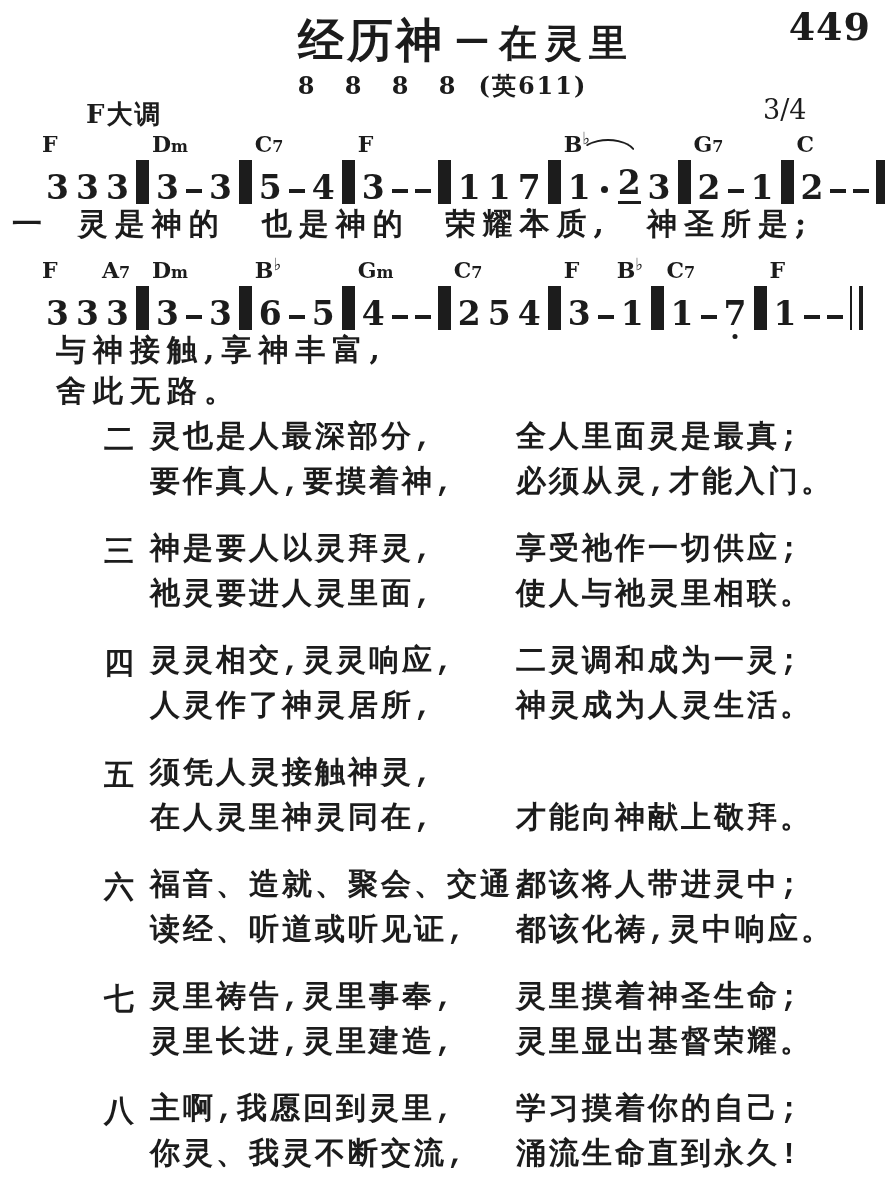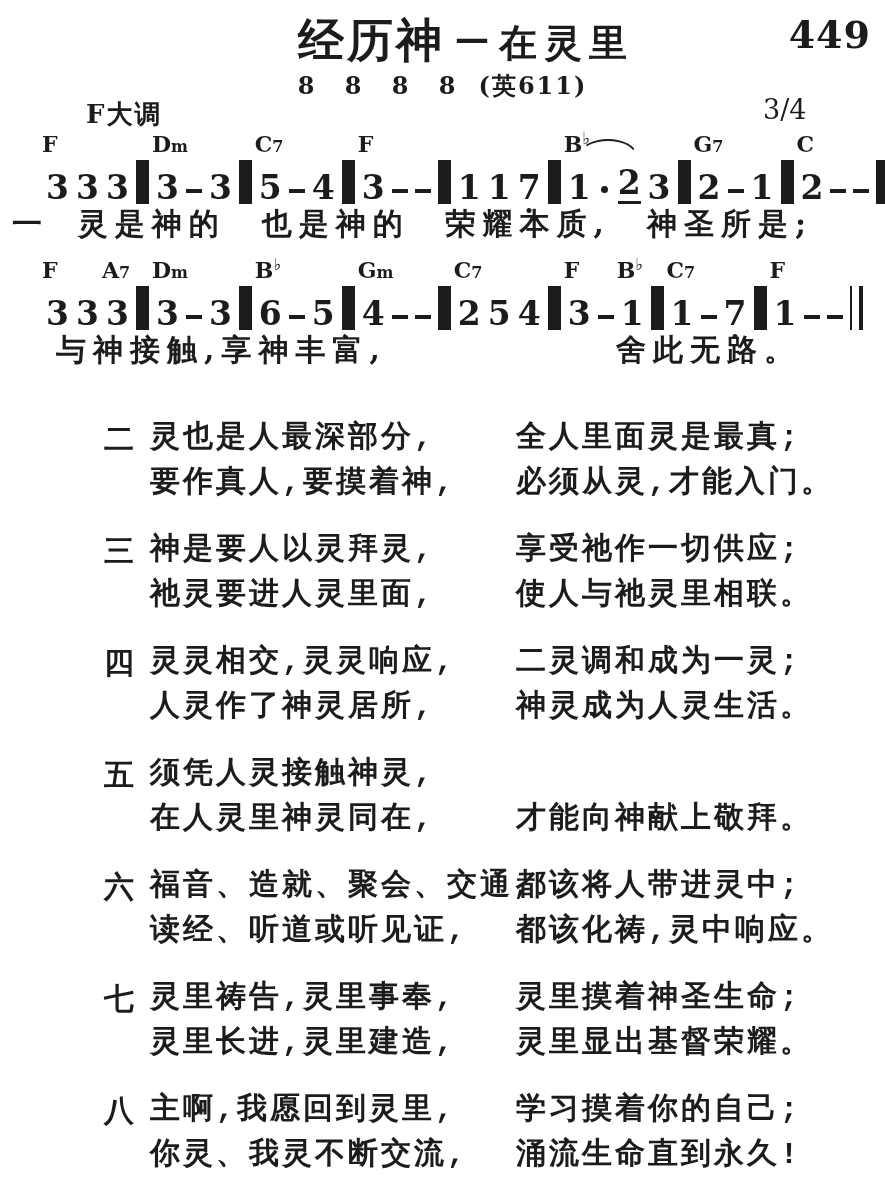--- a/index.html
+++ b/index.html
@@ -2,21 +2,21 @@
 <html><head>
 <meta charset="utf-8">
 <title>449</title>
 <style>
   html,body{margin:0;padding:0;background:#e8e8e8;}
   .page{
     position:relative; width:885px; height:1195px; margin:0 auto;
     background:#ffffff; color:#1c1c1c; overflow:hidden;
     font-family:"DejaVu Serif","Liberation Serif",serif;
   }
-  .page-number{position:absolute; top:12px; right:14px; font-size:38px; font-weight:bold; letter-spacing:1px;}
+  .page-number{position:absolute; top:4px; right:14px; font-size:38px; font-weight:bold; letter-spacing:1px;}
   .title-row{position:absolute; top:10px; left:0; width:100%; text-align:center;
     padding-left:47px; box-sizing:border-box; white-space:nowrap;
     font-family:"DejaVu Sans","Liberation Sans",sans-serif;}
   .title-main{font-size:46px; font-weight:900; letter-spacing:3px;}
   .title-dash{font-size:34px; font-weight:bold; margin:0 10px; position:relative; top:-6px;}
   .title-sub{font-size:38px; font-weight:bold; letter-spacing:7px;}
   .meter-row{position:absolute; top:70px; left:0; width:100%; text-align:center; font-size:24px; font-weight:bold;}
   .meter-nums{letter-spacing:11px; margin-right:12px;}
   .meter-ref{letter-spacing:2px;}
   .key-label{position:absolute; top:97px; left:86px; font-size:26px; font-weight:bold; letter-spacing:2px;}
@@ -36,21 +36,21 @@
   .flat{font-size:17px; position:relative; top:-8px; font-weight:bold;}
   .cmod{font-size:16px; font-weight:bold;}
   .lowdot{position:absolute; bottom:-9px; left:50%; transform:translateX(-50%); width:5px; height:5px; border-radius:50%; background:#1c1c1c;}
   .slur{position:absolute; top:-23px; left:12px; width:56px; height:15px;
     border:2px solid transparent; border-top:2px solid #1c1c1c;
     border-radius:50% 50% 0 0 / 100% 100% 0 0; box-sizing:border-box;}
 
   .lyric-line{position:absolute; display:flex; justify-content:space-between; align-items:baseline;
     font-size:30px; font-weight:bold; white-space:nowrap;}
   #lyr0{top:204px; left:12px; right:72px;}
-  #lyr1{top:330px; left:56px; right:84px;}
+  #lyr1{top:330px; left:56px; right:101px;flex-direction:column;}
   .lseg{letter-spacing:7px;}
   .lnum{letter-spacing:0;}
 
   .verses{position:absolute; top:416px; left:104px; right:50px;}
   .verse{margin-bottom:22px;}
   .vrow{display:grid; grid-template-columns:46px 366px 1fr; line-height:45px;}
   .vnum{font-size:30px; font-weight:bold;}
   .vt{font-size:30px; font-weight:bold; letter-spacing:3px; white-space:nowrap;font-family:Liberation Mono, monospace;}
 </style>
 </head>

